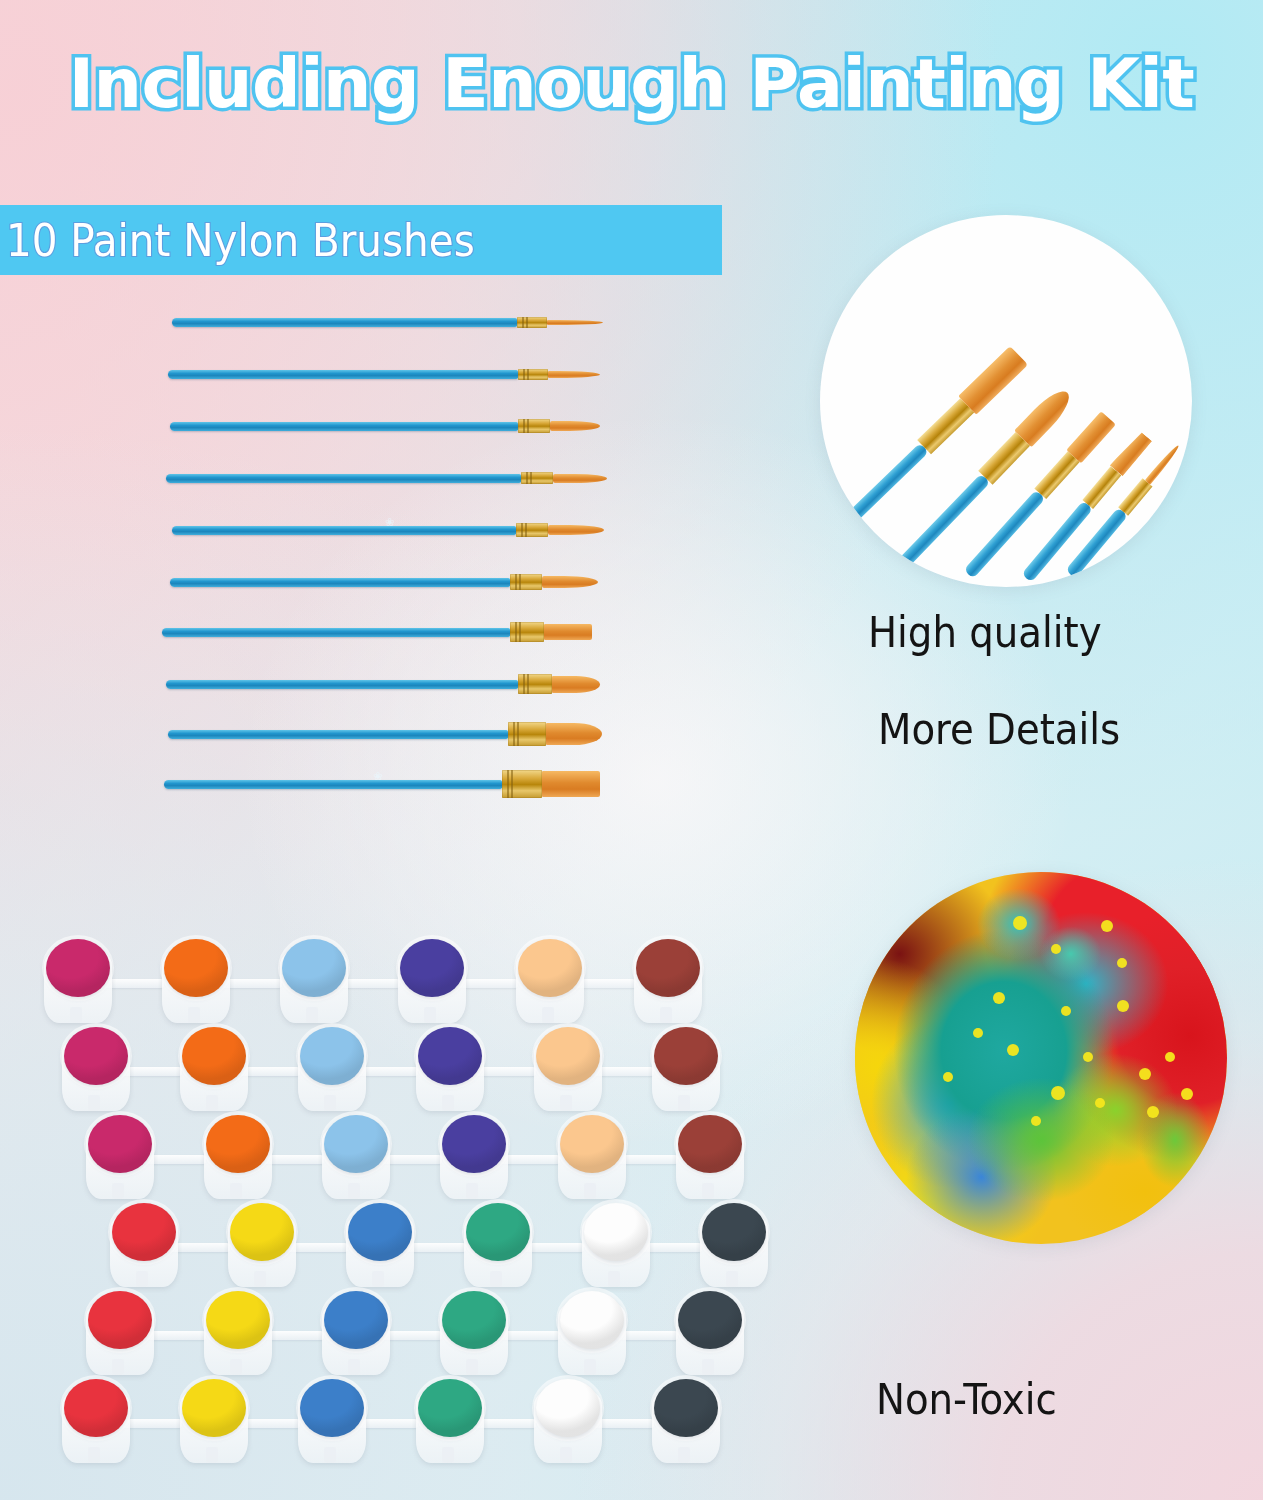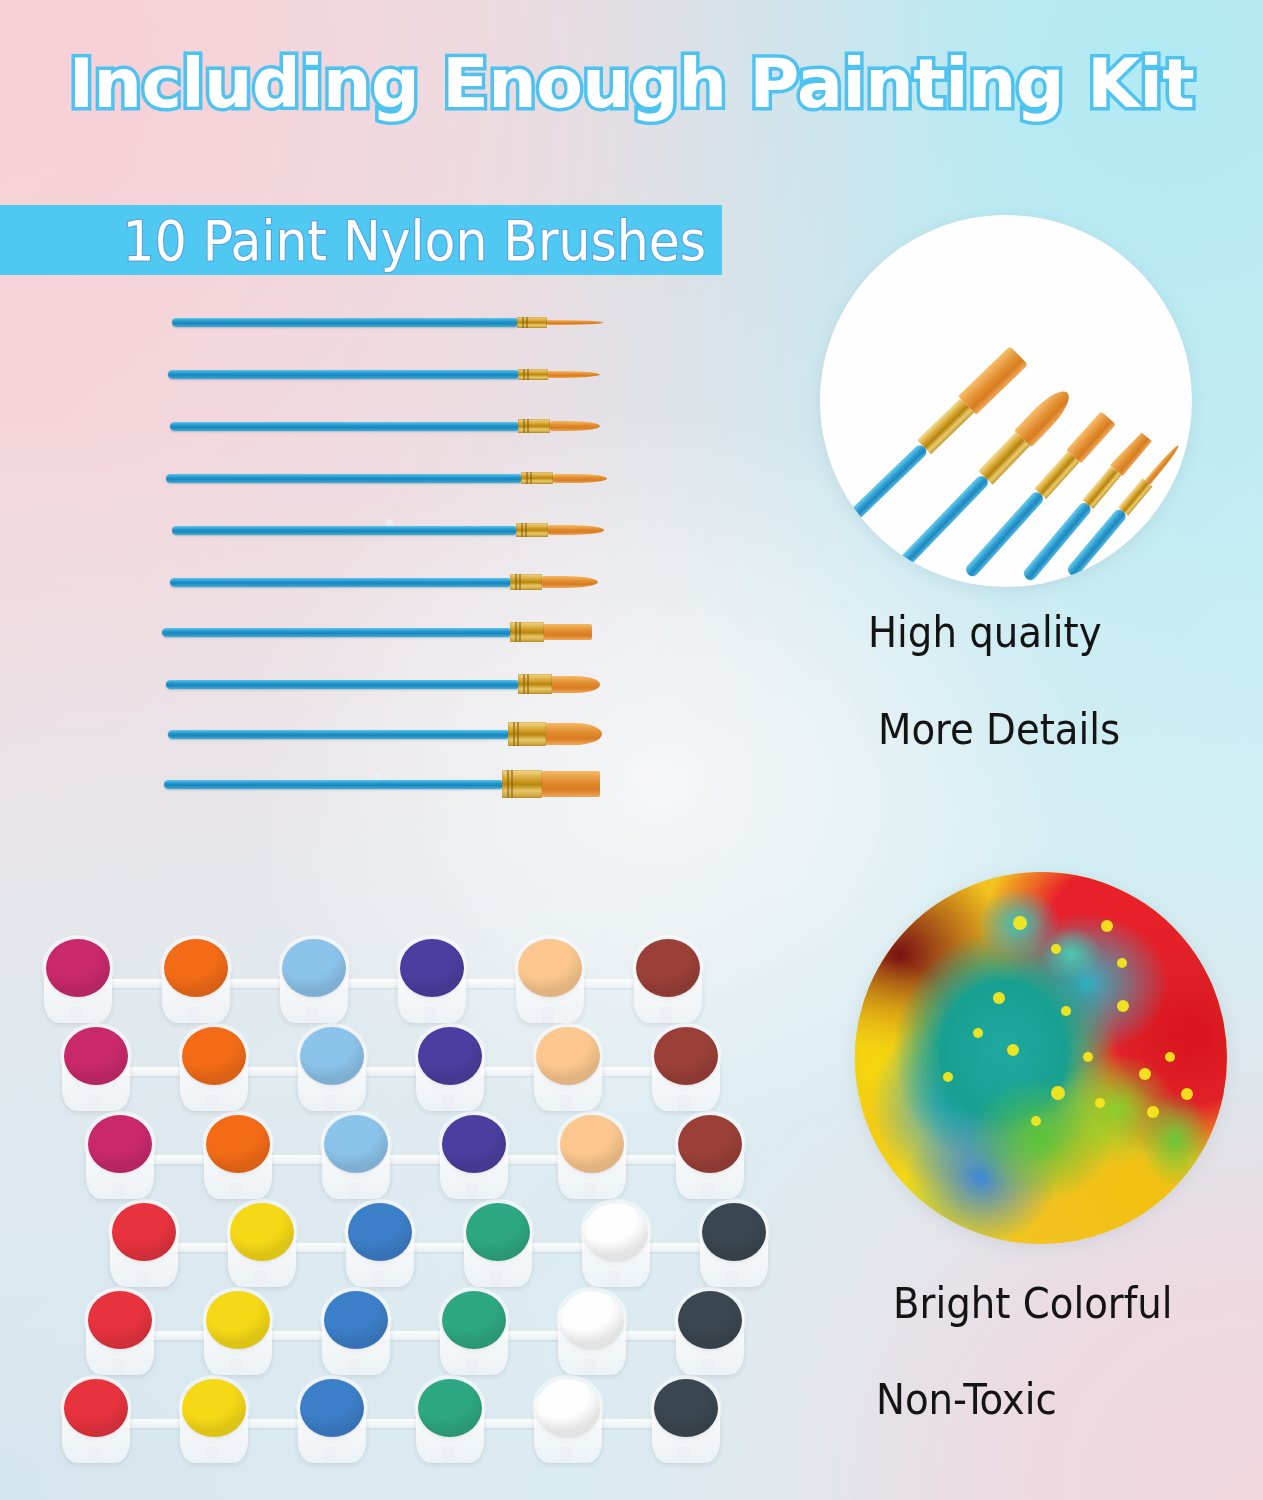--- a/index.html
+++ b/index.html
@@ -41,29 +41,28 @@
     paint-order:stroke fill;
     font-family:"DejaVu Sans", sans-serif;
     white-space:nowrap;
   }
 
   
   .banner{
     position:absolute;
     background:#4FC8F2;
     color:#FFFFFF;
-    font-size:56px;font-weight:400;
+    font-size:45px;font-weight:400;
     -webkit-text-stroke:2.2px #5B9FE0;
     paint-order:stroke fill;
     font-family:"DejaVu Sans Condensed","DejaVu Sans", sans-serif;
     white-space:nowrap;
     display:flex;align-items:center;
-    padding:0 16px;
+    padding:0 6px;
     box-sizing:border-box;
-    justify-content:flex-end;
   }
   .banner-brushes{left:0;top:205px;width:722px;height:70px;}
   .banner-paints{left:0;top:828px;width:722px;height:70px;}
 
   
   .brush-area{position:absolute;left:150px;top:305px;width:500px;height:490px;}
   .brush{position:absolute;height:22px;display:flex;align-items:center;}
   .handle{
     height:9px;border-radius:5px 2px 2px 5px;
     background:linear-gradient(180deg,#5FC4E8 0%,#2196CE 38%,#1C86BC 62%,#3FAEDC 100%);
@@ -522,16 +521,15 @@
       <div class="drop" style="left: 284px; top: 196px; width: 12px; height: 12px;"></div>
       <div class="drop" style="left: 196px; top: 214px; width: 14px; height: 14px;"></div>
       <div class="drop" style="left: 240px; top: 226px; width: 10px; height: 10px;"></div>
       <div class="drop" style="left: 292px; top: 234px; width: 12px; height: 12px;"></div>
       <div class="drop" style="left: 176px; top: 244px; width: 10px; height: 10px;"></div>
       <div class="drop" style="left: 310px; top: 180px; width: 10px; height: 10px;"></div>
       <div class="drop" style="left: 88px; top: 200px; width: 10px; height: 10px;"></div>
       <div class="drop" style="left: 326px; top: 216px; width: 12px; height: 12px;"></div>
     </div>
 
-  <div class="caption cap-bc">Bright Colorful</div>
   <div class="caption cap-nt">Non-Toxic</div>
 
 </div>
 
 </body></html>

